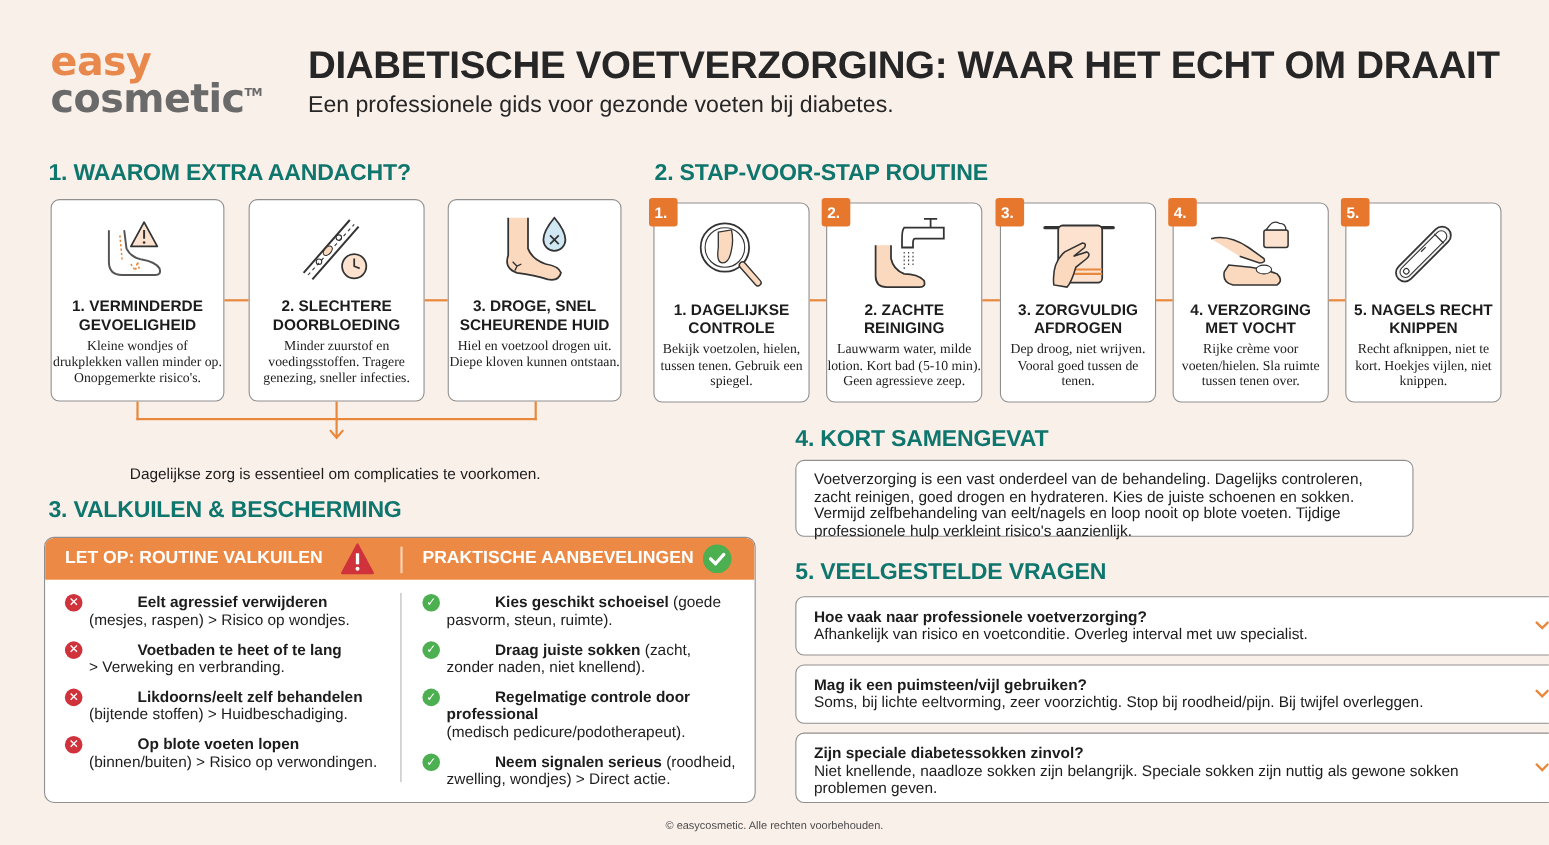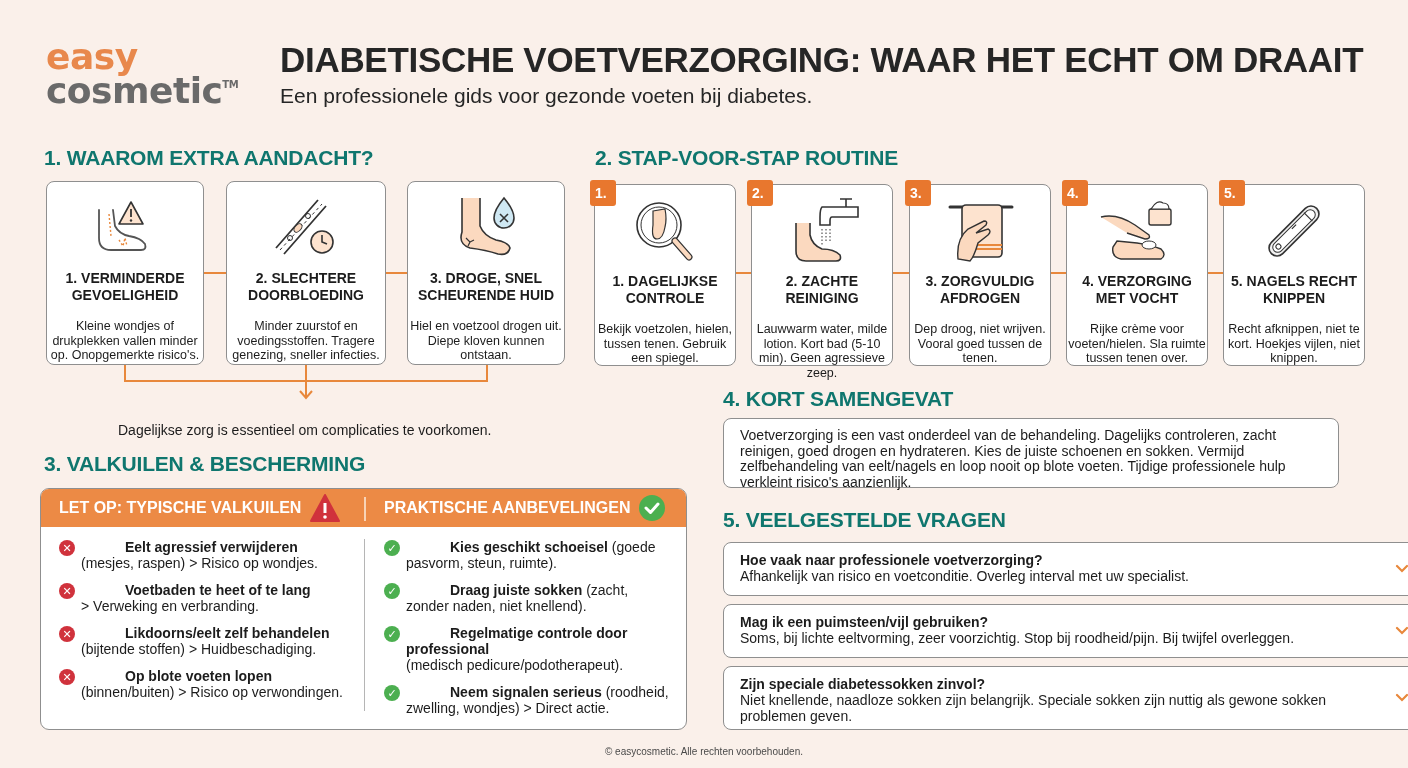--- a/index.html
+++ b/index.html
@@ -20,21 +20,21 @@
   .title { left: 280px; top: 40px; font-size: 35px; font-weight: bold; color: #262626; letter-spacing: -0.3px; white-space: nowrap; }
   .subtitle { left: 280px; top: 84px; font-size: 21px; color: #262626; white-space: nowrap; }
 
   .section-title { font-size: 21px; font-weight: bold; color: #0f766e; white-space: nowrap; letter-spacing: -0.2px; }
 
   .card {
     position: absolute; background: #fff; border: 1.5px solid #8f8f8f; border-radius: 8px;
     text-align: center; padding-top: 88px;
   }
   .card .ct { font-weight: bold; font-size: 14px; line-height: 17px; color: #1c1c1c; }
-  .card .cd { font-size: 12.5px; line-height: 14.5px; color: #1c1c1c; margin-top: 15px; }
+  .card .cd { font-size: 12.5px; line-height: 14.5px; color: #1c1c1c; margin-top: 3px; font-family: Liberation Serif, serif; }
   .card .icon { position: absolute; left: 50%; top: 10px; transform: translateX(-50%); width: 80px; height: 72px; }
   .badge {
     position: absolute; left: -5px; top: -5px; width: 26px; height: 26px; background: #e8772e; border-radius: 3px;
     color: #fff; font-weight: bold; font-size: 14px; line-height: 26px; text-align: left; padding-left: 5px;
   }
   .hline { position: absolute; height: 2px; background: #e8883c; }
   .vline { position: absolute; width: 2px; background: #e8883c; }
 
   .conclusion { left: 118px; top: 408px; font-size: 14px; color: #1c1c1c; white-space: nowrap; margin-top: 14px; }
 
@@ -45,21 +45,21 @@
   .vk-head .sep { position: absolute; left: 323px; top: 8px; width: 1.5px; height: 24px; background: #f8d3b6; }
   .vk-col { position: absolute; top: 50px; }
   .vk-divider { position: absolute; left: 323px; top: 50px; width: 1px; height: 172px; background: #b5b5b5; }
   .vk-item { display: flex; margin-bottom: 11px; font-size: 14px; line-height: 16px; color: #1c1c1c; }
   .vk-item .ic { flex: 0 0 16px; width: 16px; height: 16px; border-radius: 50%; margin-right: 6px; margin-top: 1px; color: #fff; font-size: 11px; font-weight: bold; line-height: 16px; text-align: center; }
   .ic.x { background: #d0323c; }
   .ic.ok { background: #4caf50; }
   .vk-item b { font-weight: bold; margin-left: 44px; }
 
   
-  .sum-box { left: 723px; top: 418px; width: 616px; height: 70px; background: #fff; border: 1.5px solid #8f8f8f; border-radius: 8px; padding: 9px 16px; font-size: 14px; line-height: 15.5px; color: #1c1c1c; }
+  .sum-box { left: 723px; top: 418px; width: 562px; height: 70px; background: #fff; border: 1.5px solid #8f8f8f; border-radius: 8px; padding: 9px 16px; font-size: 14px; line-height: 15.5px; color: #1c1c1c; }
 
   .faq { position: absolute; left: 723px; width: 702px; background: #fff; border: 1.5px solid #8f8f8f; border-radius: 8px; padding: 9px 40px 8px 16px; font-size: 14px; line-height: 16px; color: #1c1c1c; }
   .faq .q { font-weight: bold; }
   .faq .chev { position: absolute; right: 14px; top: 50%; margin-top: -8px; width: 16px; height: 16px; }
 
   .footer { left: 0; width: 1408px; top: 746px; text-align: center; font-size: 10px; color: #4a4a4a; }
 </style>
 </head>
 <body>
 
@@ -188,21 +188,21 @@
 
 <div class="hline" style="left:736px;top:272px;width:15px;"></div>
 <div class="hline" style="left:893px;top:272px;width:16px;"></div>
 <div class="hline" style="left:1051px;top:272px;width:15px;"></div>
 <div class="hline" style="left:1208px;top:272px;width:15px;"></div>
 
 <div class="abs section-title" style="left:44px;top:452px;">3. VALKUILEN &amp; BESCHERMING</div>
 
 <div class="abs vk-box">
   <div class="vk-head">
-    <span class="h" style="left:18px;">LET OP: TYPISCHE VALKUILEN</span>
+    <span class="h" style="left:18px;">LET OP: ROUTINE VALKUILEN</span>
     <svg style="position:absolute;left:268px;top:4px;" width="32" height="30" viewBox="0 0 32 30">
       <path d="M16 2 L30 28 L2 28 Z" fill="#d0323c" stroke="#d0323c" stroke-width="2" stroke-linejoin="round"></path>
       <rect x="14.5" y="10" width="3" height="10" fill="#fff"></rect>
         <circle cx="16" cy="24" r="1.8" fill="#fff"></circle>
     </svg>
     <div class="sep"></div>
     <span class="h" style="left:343px;">PRAKTISCHE AANBEVELINGEN</span>
     <svg style="position:absolute;left:597px;top:5px;" width="28" height="28" viewBox="0 0 28 28">
       <circle cx="14" cy="14" r="13" fill="#4caf50"></circle>
       <path d="M8 14 L12.5 18.5 L20 10" fill="none" stroke="#fff" stroke-width="3" stroke-linecap="round" stroke-linejoin="round"></path>

